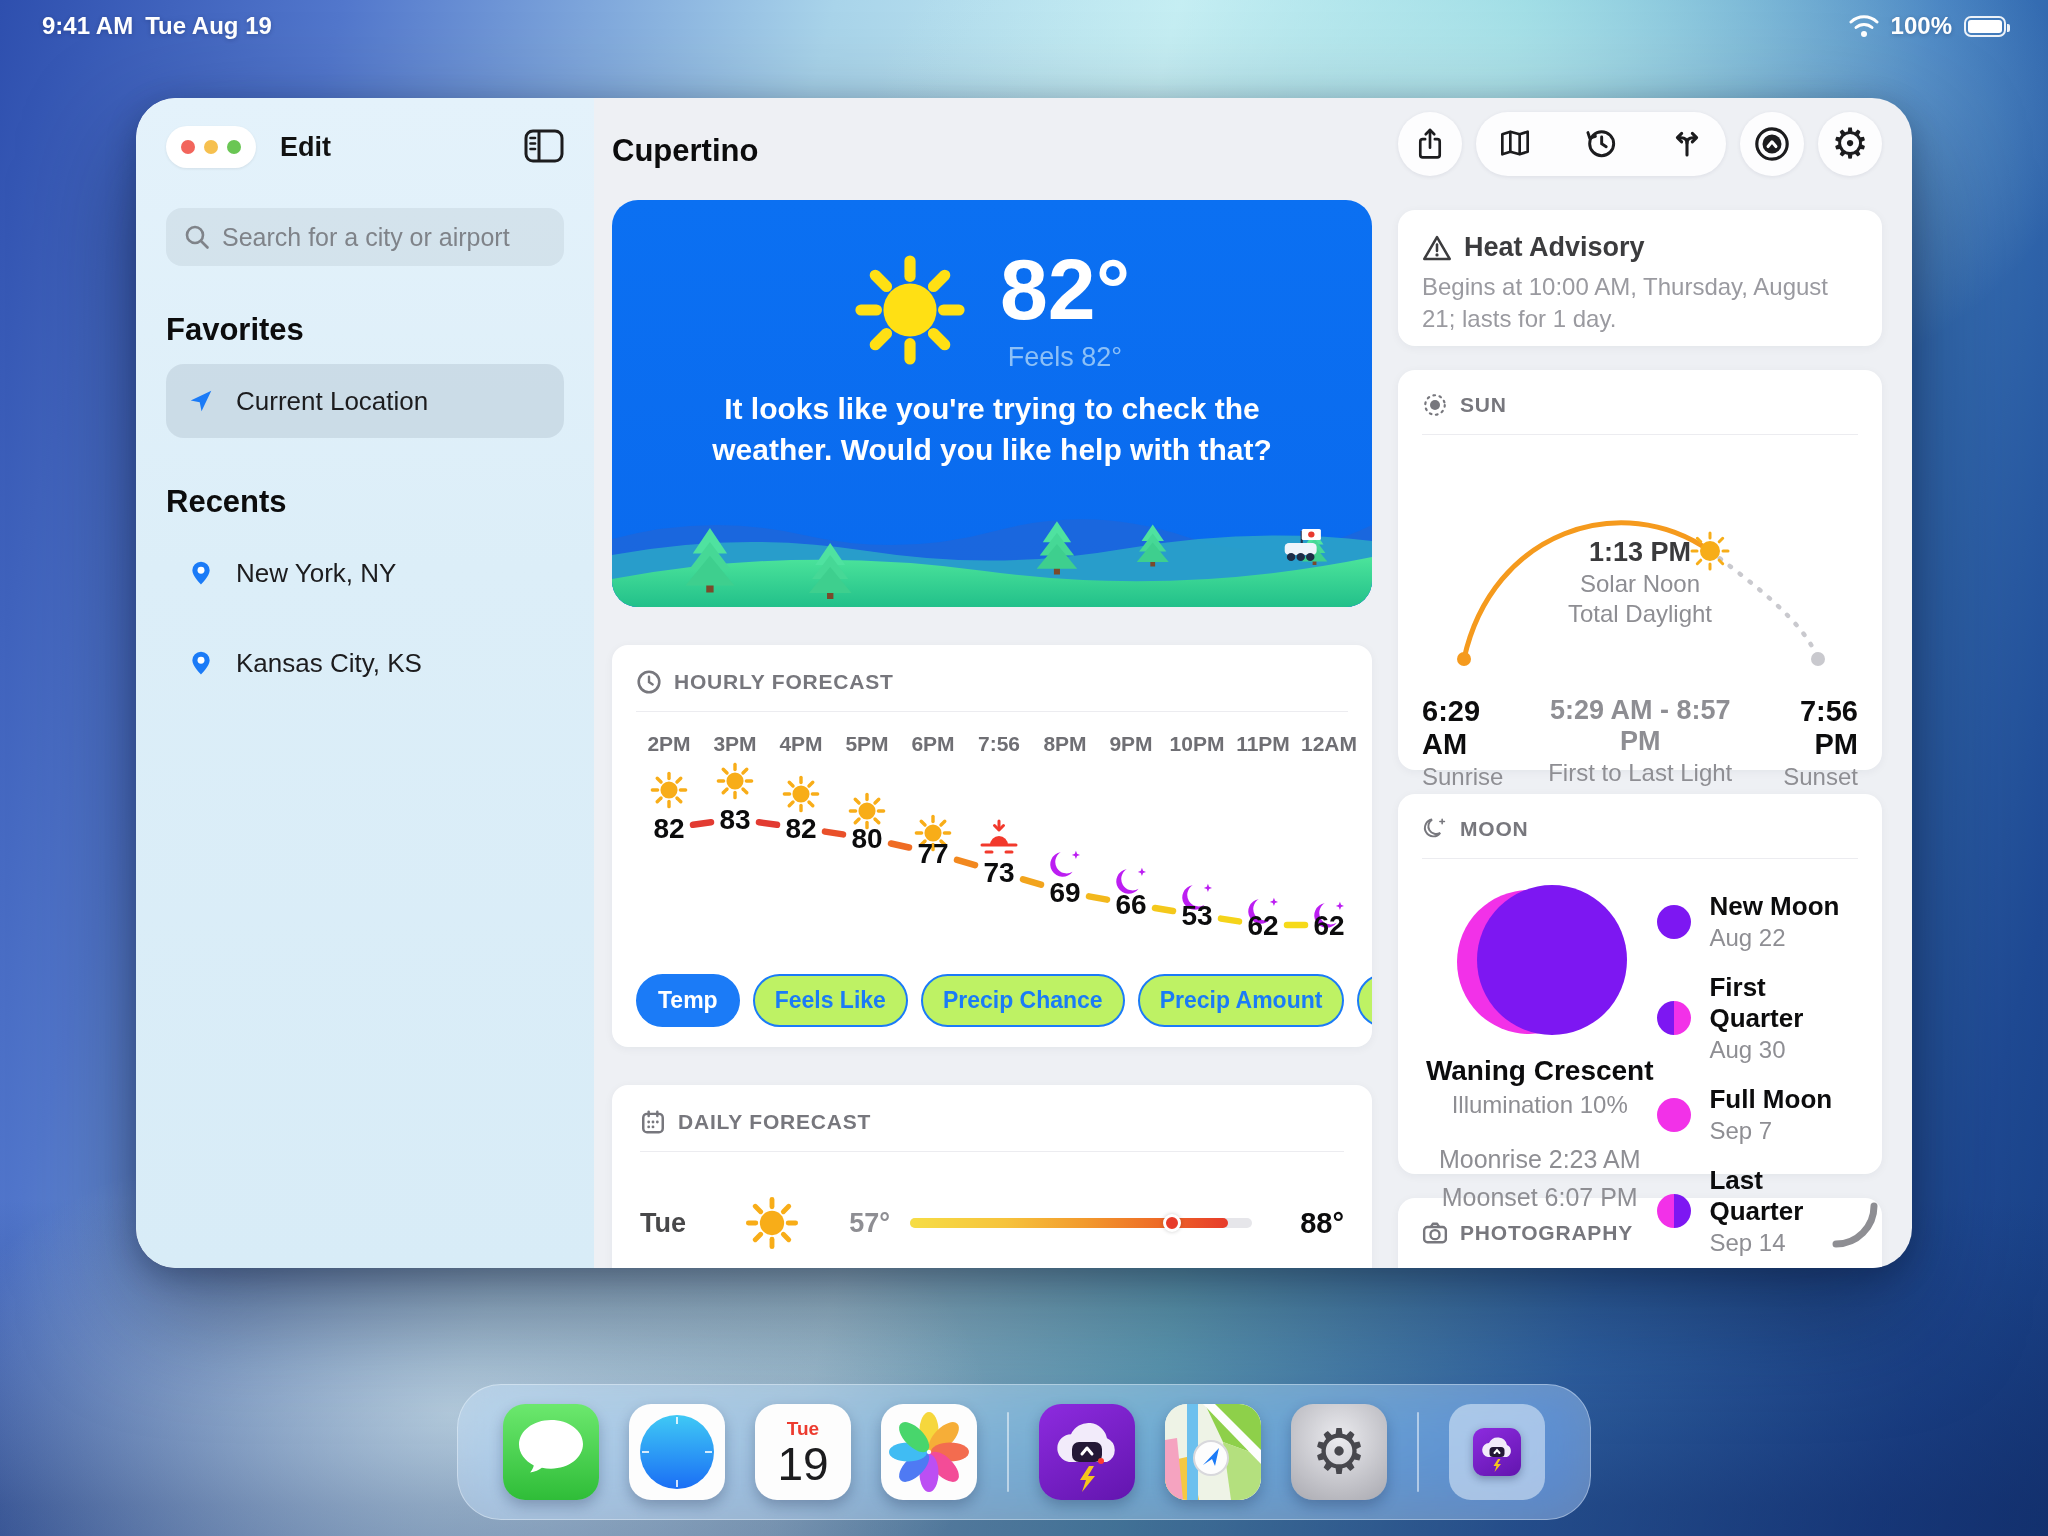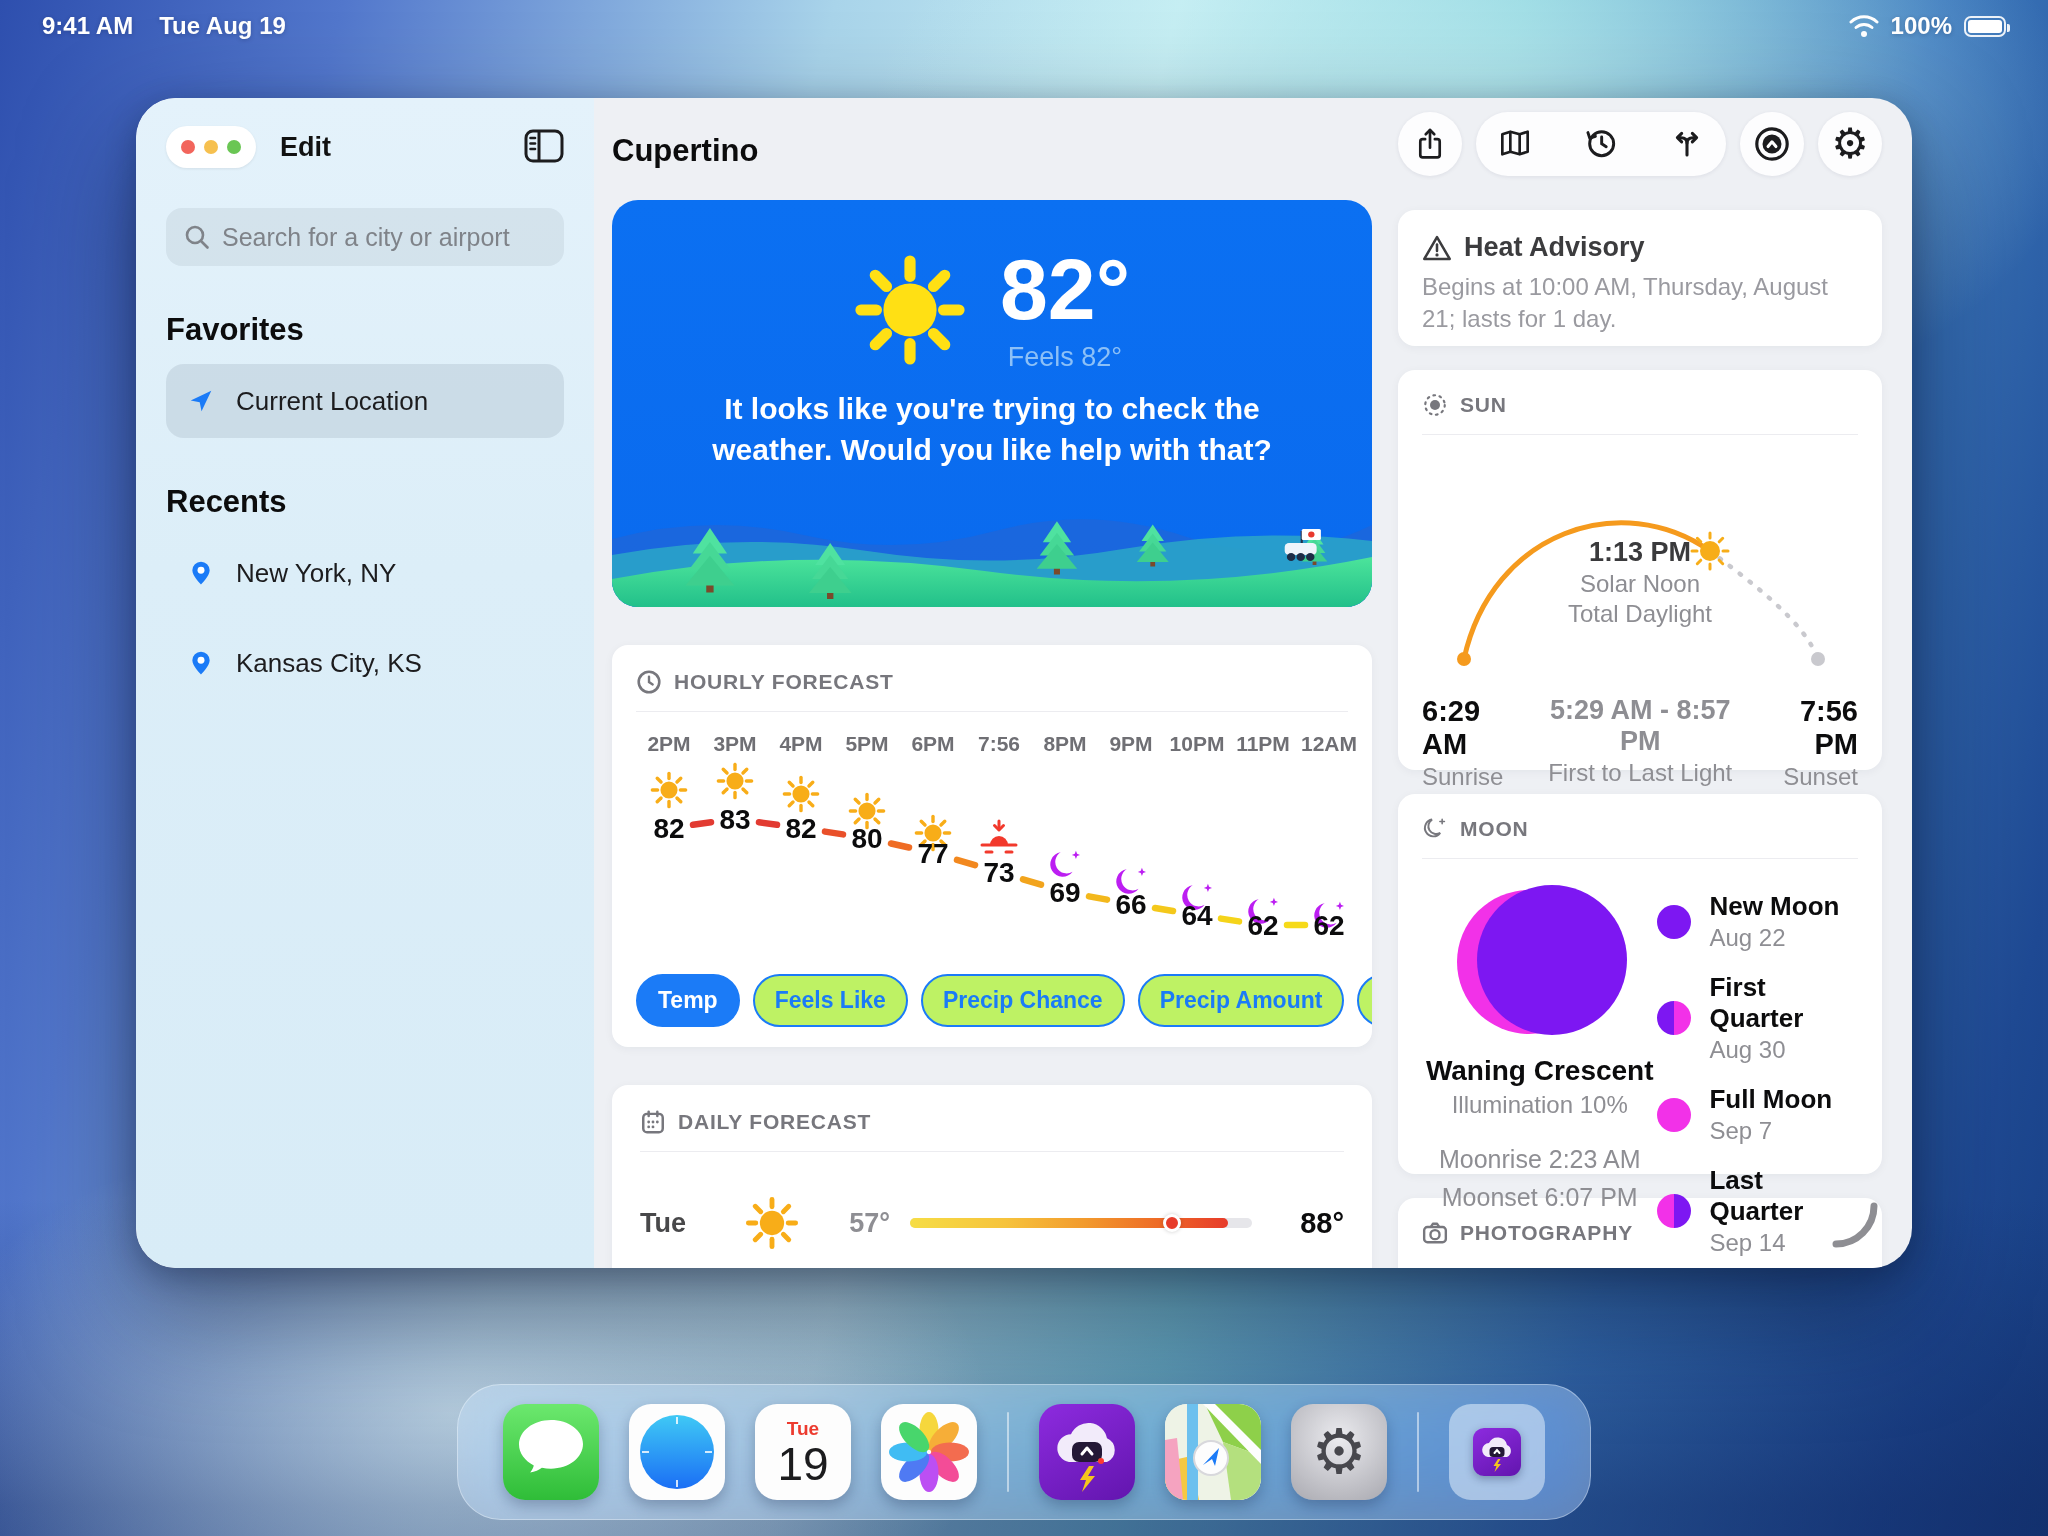--- a/index.html
+++ b/index.html
@@ -8,21 +8,21 @@
     font-family:"Liberation Sans", sans-serif;
     position:relative;
     background:
       radial-gradient(ellipse 900px 500px at 22% 92%, rgba(235,248,252,0.55), transparent 60%),
       radial-gradient(ellipse 1100px 600px at 72% 8%, rgba(200,242,245,0.75), transparent 55%),
       linear-gradient(to bottom, rgba(10,30,80,0) 78%, rgba(15,38,95,0.55) 98%),
       linear-gradient(105deg, #2e4fae 0%, #5277cc 14%, #a9d4ea 34%, #c4ecf2 48%, #7fccd8 62%, #3c79bd 79%, #1f4a94 93%, #173d80 100%);
   }
   
   .statusbar { position:absolute; top:8px; left:0; right:0; height:36px; display:flex; justify-content:space-between; align-items:center; padding:0 42px; color:#fff; font-size:24px; font-weight:700; text-shadow:0 1px 4px rgba(0,20,60,0.25); }
-  .sb-left { display:flex; gap:26px; }
+  .sb-left { display:flex; gap:12px; }
   .sb-right { display:flex; align-items:center; gap:12px; }
   .battery { width:42px; height:21px; border:2px solid rgba(255,255,255,0.9); border-radius:7px; position:relative; padding:2px; }
   .battery i { display:block; height:100%; width:100%; background:#fff; border-radius:3px; }
   .battery:after { content:""; position:absolute; right:-6px; top:6px; width:3px; height:8px; background:rgba(255,255,255,0.9); border-radius:0 2px 2px 0; }
   
   .window { position:absolute; left:136px; top:98px; width:1776px; height:1170px; background:#eef0f4; border-radius:40px; overflow:hidden; display:flex; box-shadow:0 45px 110px rgba(5,15,45,0.5), 0 8px 30px rgba(5,15,45,0.3); }
   
   .sidebar { width:458px; flex:none; background:linear-gradient(180deg,#e4f2fb 0%, #dcEEf8 40%, #d8ecf7 100%); padding:26px 30px; border-radius:40px 0 0 40px; }
   .sb-toprow { display:flex; align-items:center; height:46px; }
   .traffic { background:#fff; border-radius:23px; height:42px; width:90px; display:flex; align-items:center; justify-content:center; gap:9px; box-shadow:0 1px 3px rgba(0,0,0,0.08); }
@@ -392,21 +392,21 @@
             </div>
 
           <span class="htemp" style="left:0;top:51px">82</span>
           <span class="htemp" style="left:66px;top:42px">83</span>
           <span class="htemp" style="left:132px;top:51px">82</span>
           <span class="htemp" style="left:198px;top:61px">80</span>
           <span class="htemp" style="left:264px;top:76px">77</span>
           <span class="htemp" style="left:330px;top:95px">73</span>
           <span class="htemp" style="left:396px;top:115px">69</span>
           <span class="htemp" style="left:462px;top:127px">66</span>
-          <span class="htemp" style="left:528px;top:138px">64</span>
+          <span class="htemp" style="left:528px;top:138px">53</span>
           <span class="htemp" style="left:594px;top:148px">62</span>
           <span class="htemp" style="left:660px;top:148px">62</span>
         </div>
 
         <div class="modes">
           <button class="mode active">Temp</button>
           <button class="mode">Feels Like</button>
           <button class="mode">Precip Chance</button>
           <button class="mode">Precip Amount</button>
           <button class="mode">Wind Speed</button>

